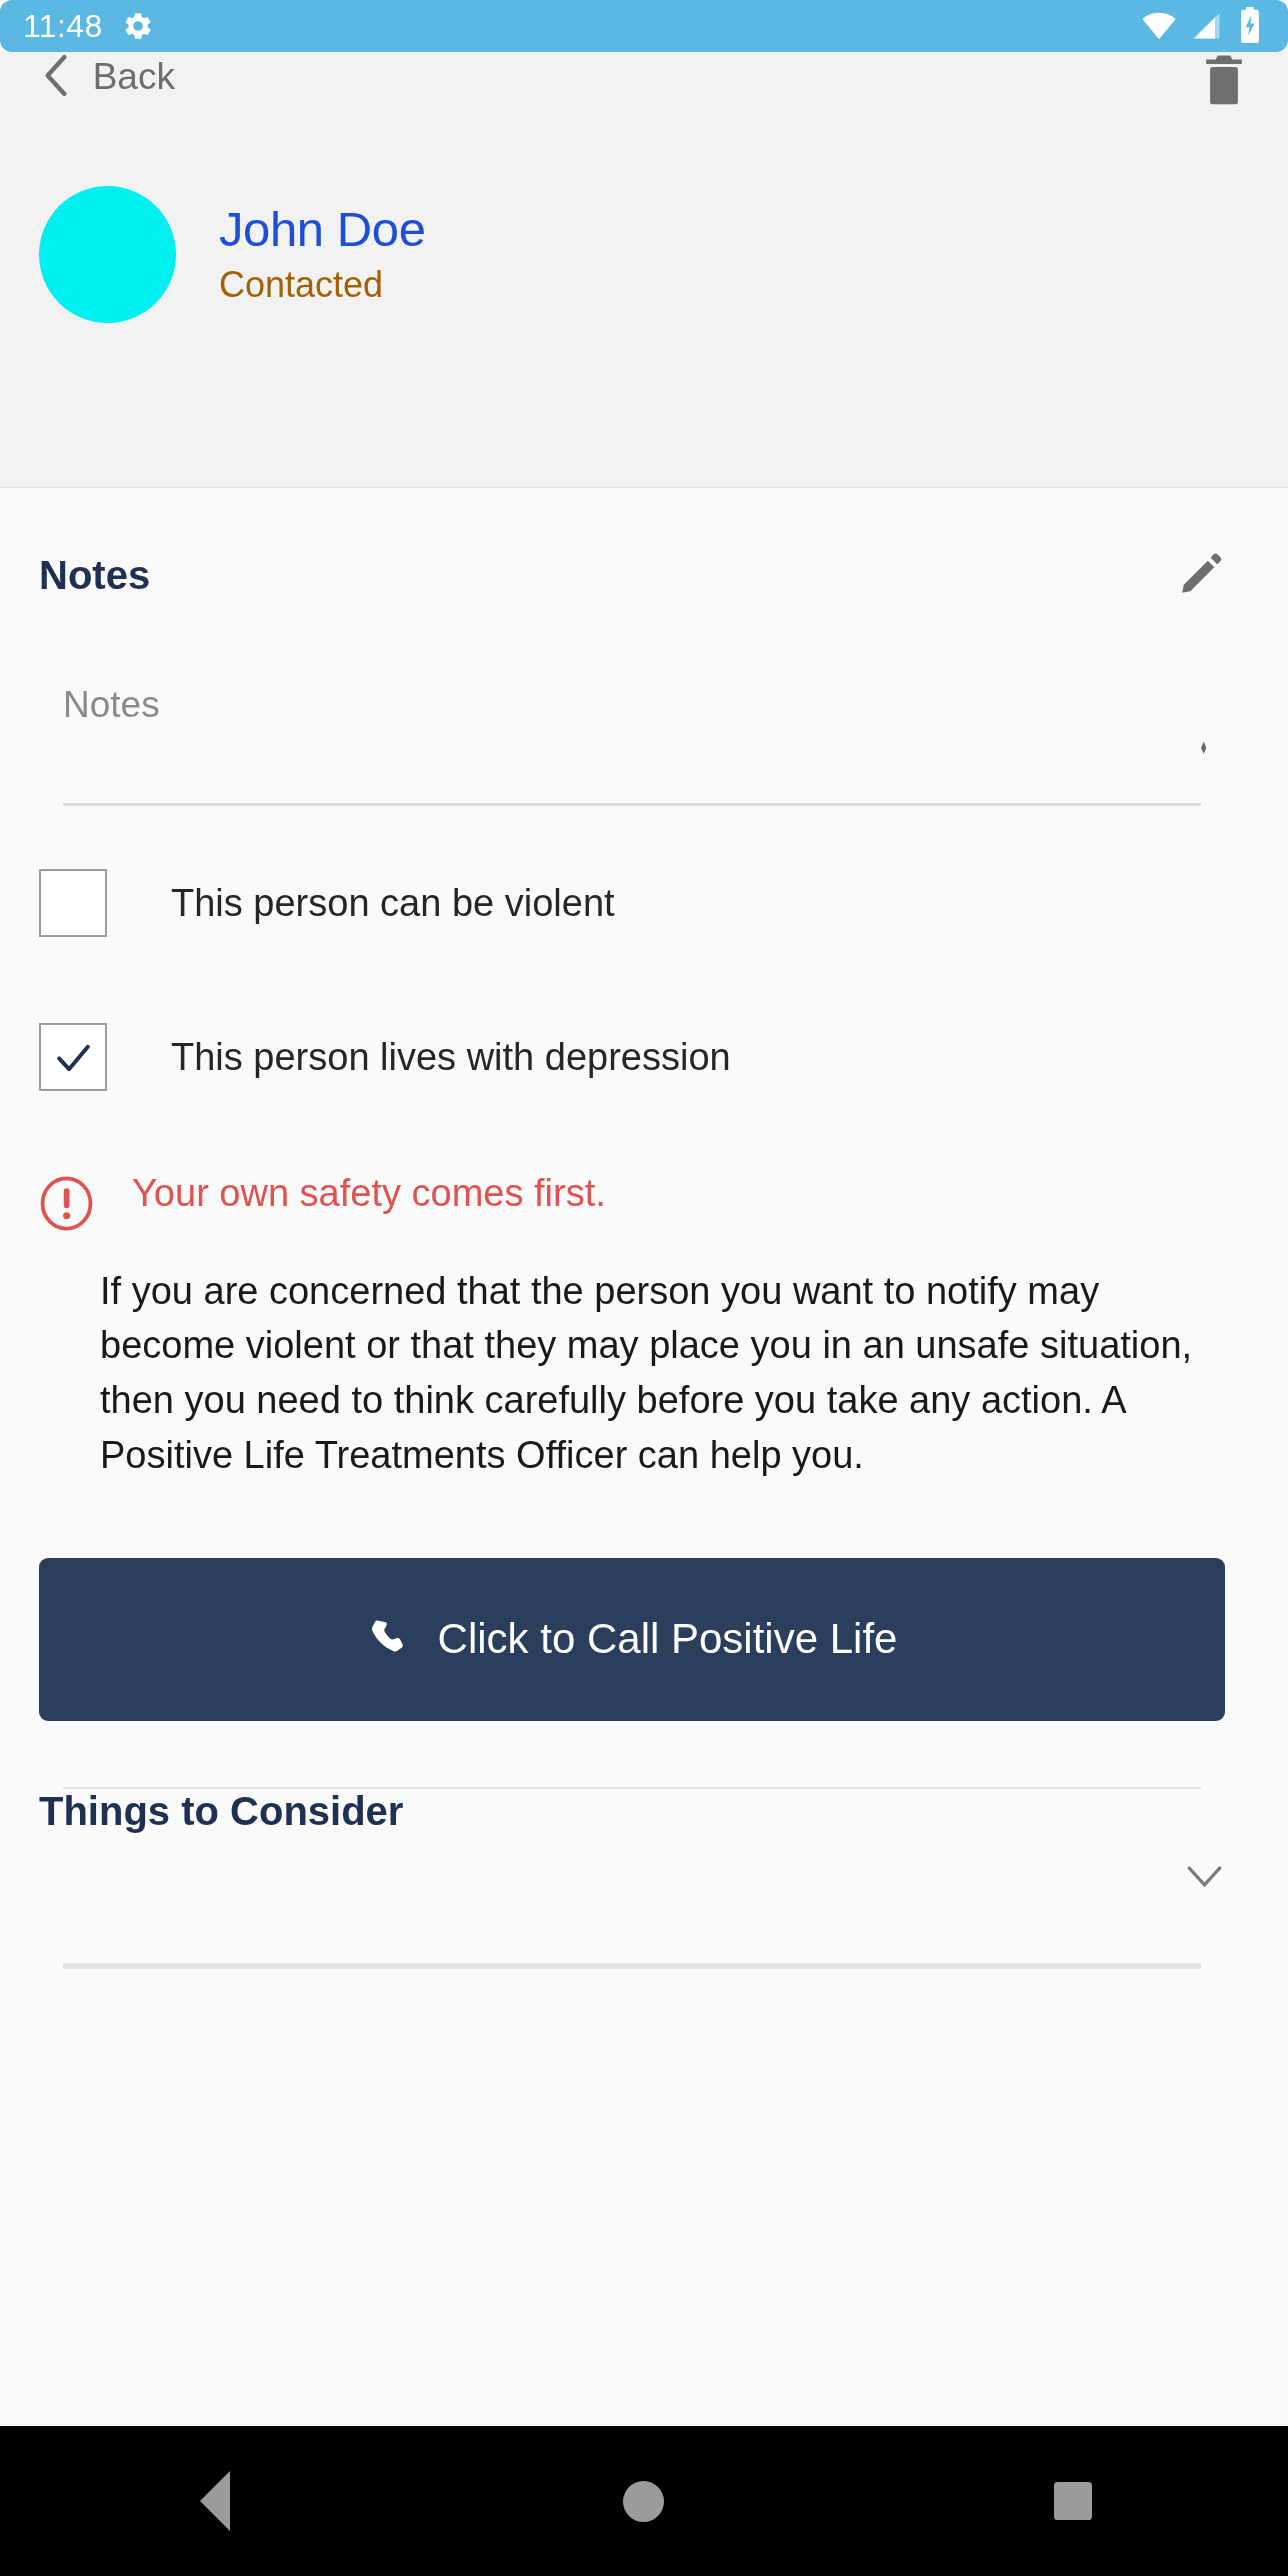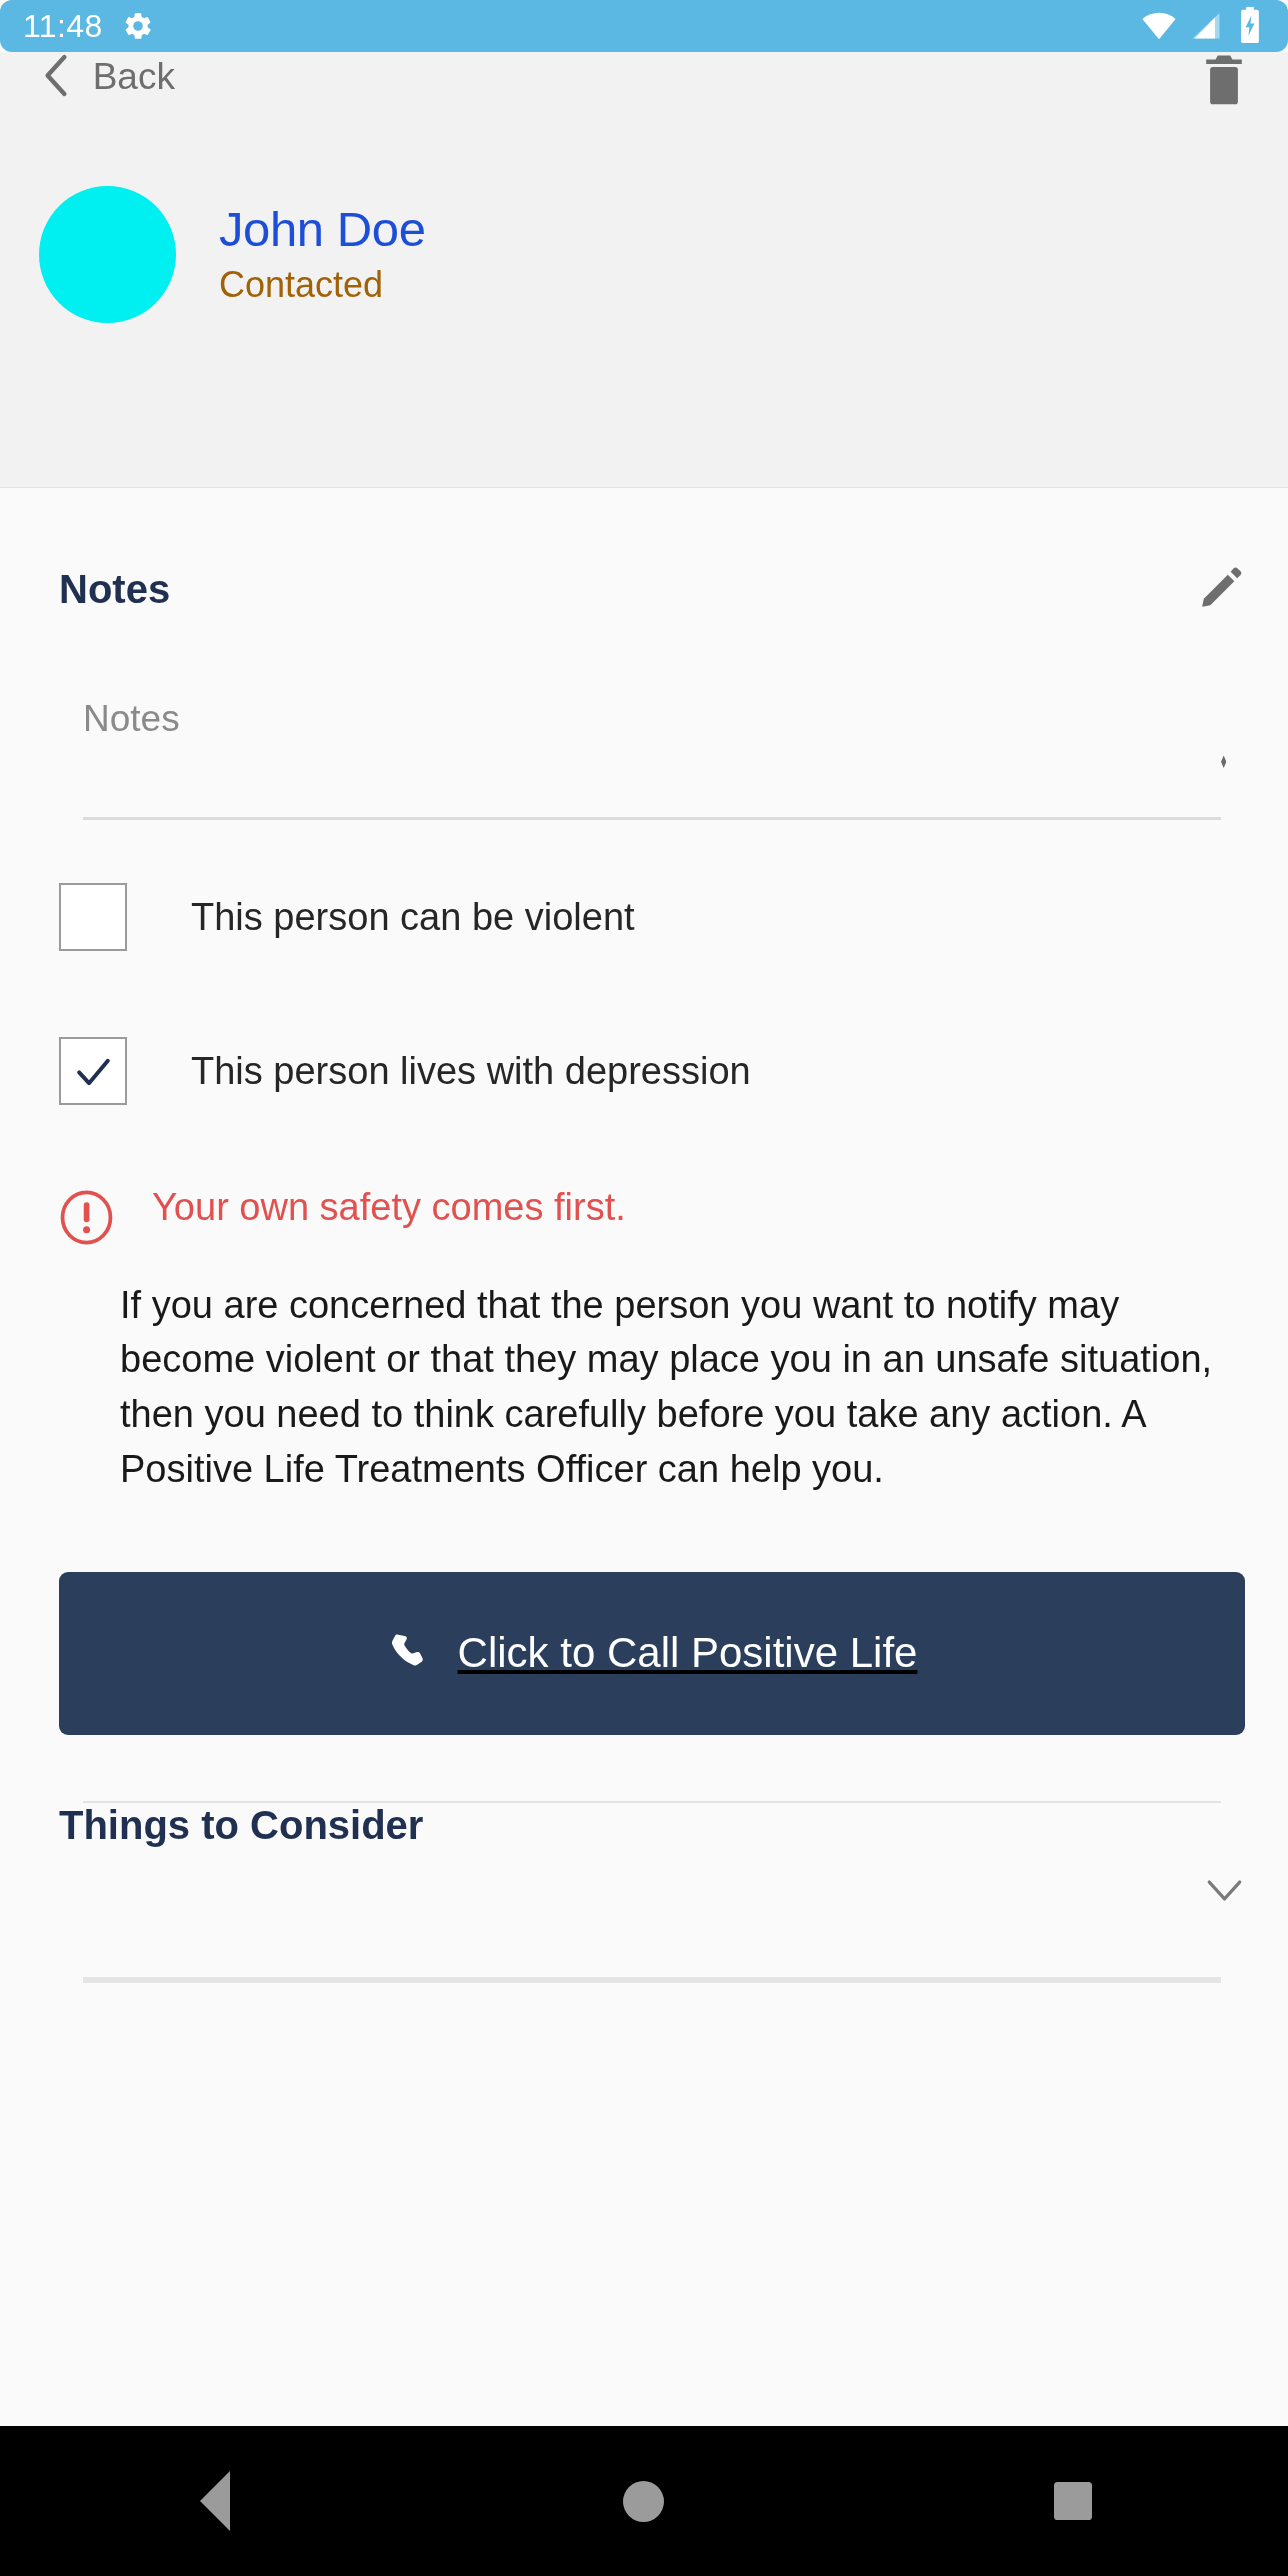--- a/index.html
+++ b/index.html
@@ -50,23 +50,22 @@
   .person-name {
     color:#1d4ed8; font-size:49px; font-weight:400; line-height:1.08;
     letter-spacing:-0.4px;
   }
   .person-status {
     color:#a16207; font-size:36px; font-weight:400; margin-top:9px;
   }
 
   
   .body-area {
-    position:absolute; top:503px; left:0; width:1264px; height:1936px;
+    position:absolute; top:489px; left:0; width:1264px; height:1936px;
     background:#fafafa;
-    margin-left:20px;
   }
 
   .notes-header {
     display:flex; align-items:center; padding:0 39px; height:114px; margin-top:29px;
   }
   .notes-title { color:#1f3050; font-size:40px; font-weight:700; }
   .edit-btn { margin-left:auto; cursor:pointer; display:flex; align-items:center; }
 
   .notes-field {
     margin:0 63px; position:relative; height:174px;
@@ -104,21 +103,21 @@
   }
   .warn-body {
     margin:30px 54px 0 100px;
     color:#191919; font-size:38px; font-weight:400; line-height:1.44;
   }
 
   
   .call-btn {
     margin:75px 39px 0 39px; height:163px; background:#2b3f5c;
     border-radius:9px; display:flex; align-items:center; justify-content:center;
-    gap:30px; cursor:pointer;text-decoration:underline;
+    gap:30px; cursor:pointer;
   }
   .call-label { color:#ffffff; font-size:42px; font-weight:400; }
 
   
   .divider { margin:0 63px; height:2.7px; background:#e4e4e4; }
   .acc-row {
     margin:0 39px; height:174px; display:flex; cursor:pointer;
   }
   .acc-label { color:#1f3050; font-size:40px; font-weight:700; }
   .acc-chevron { margin-left:auto; display:flex; align-items:center; }

